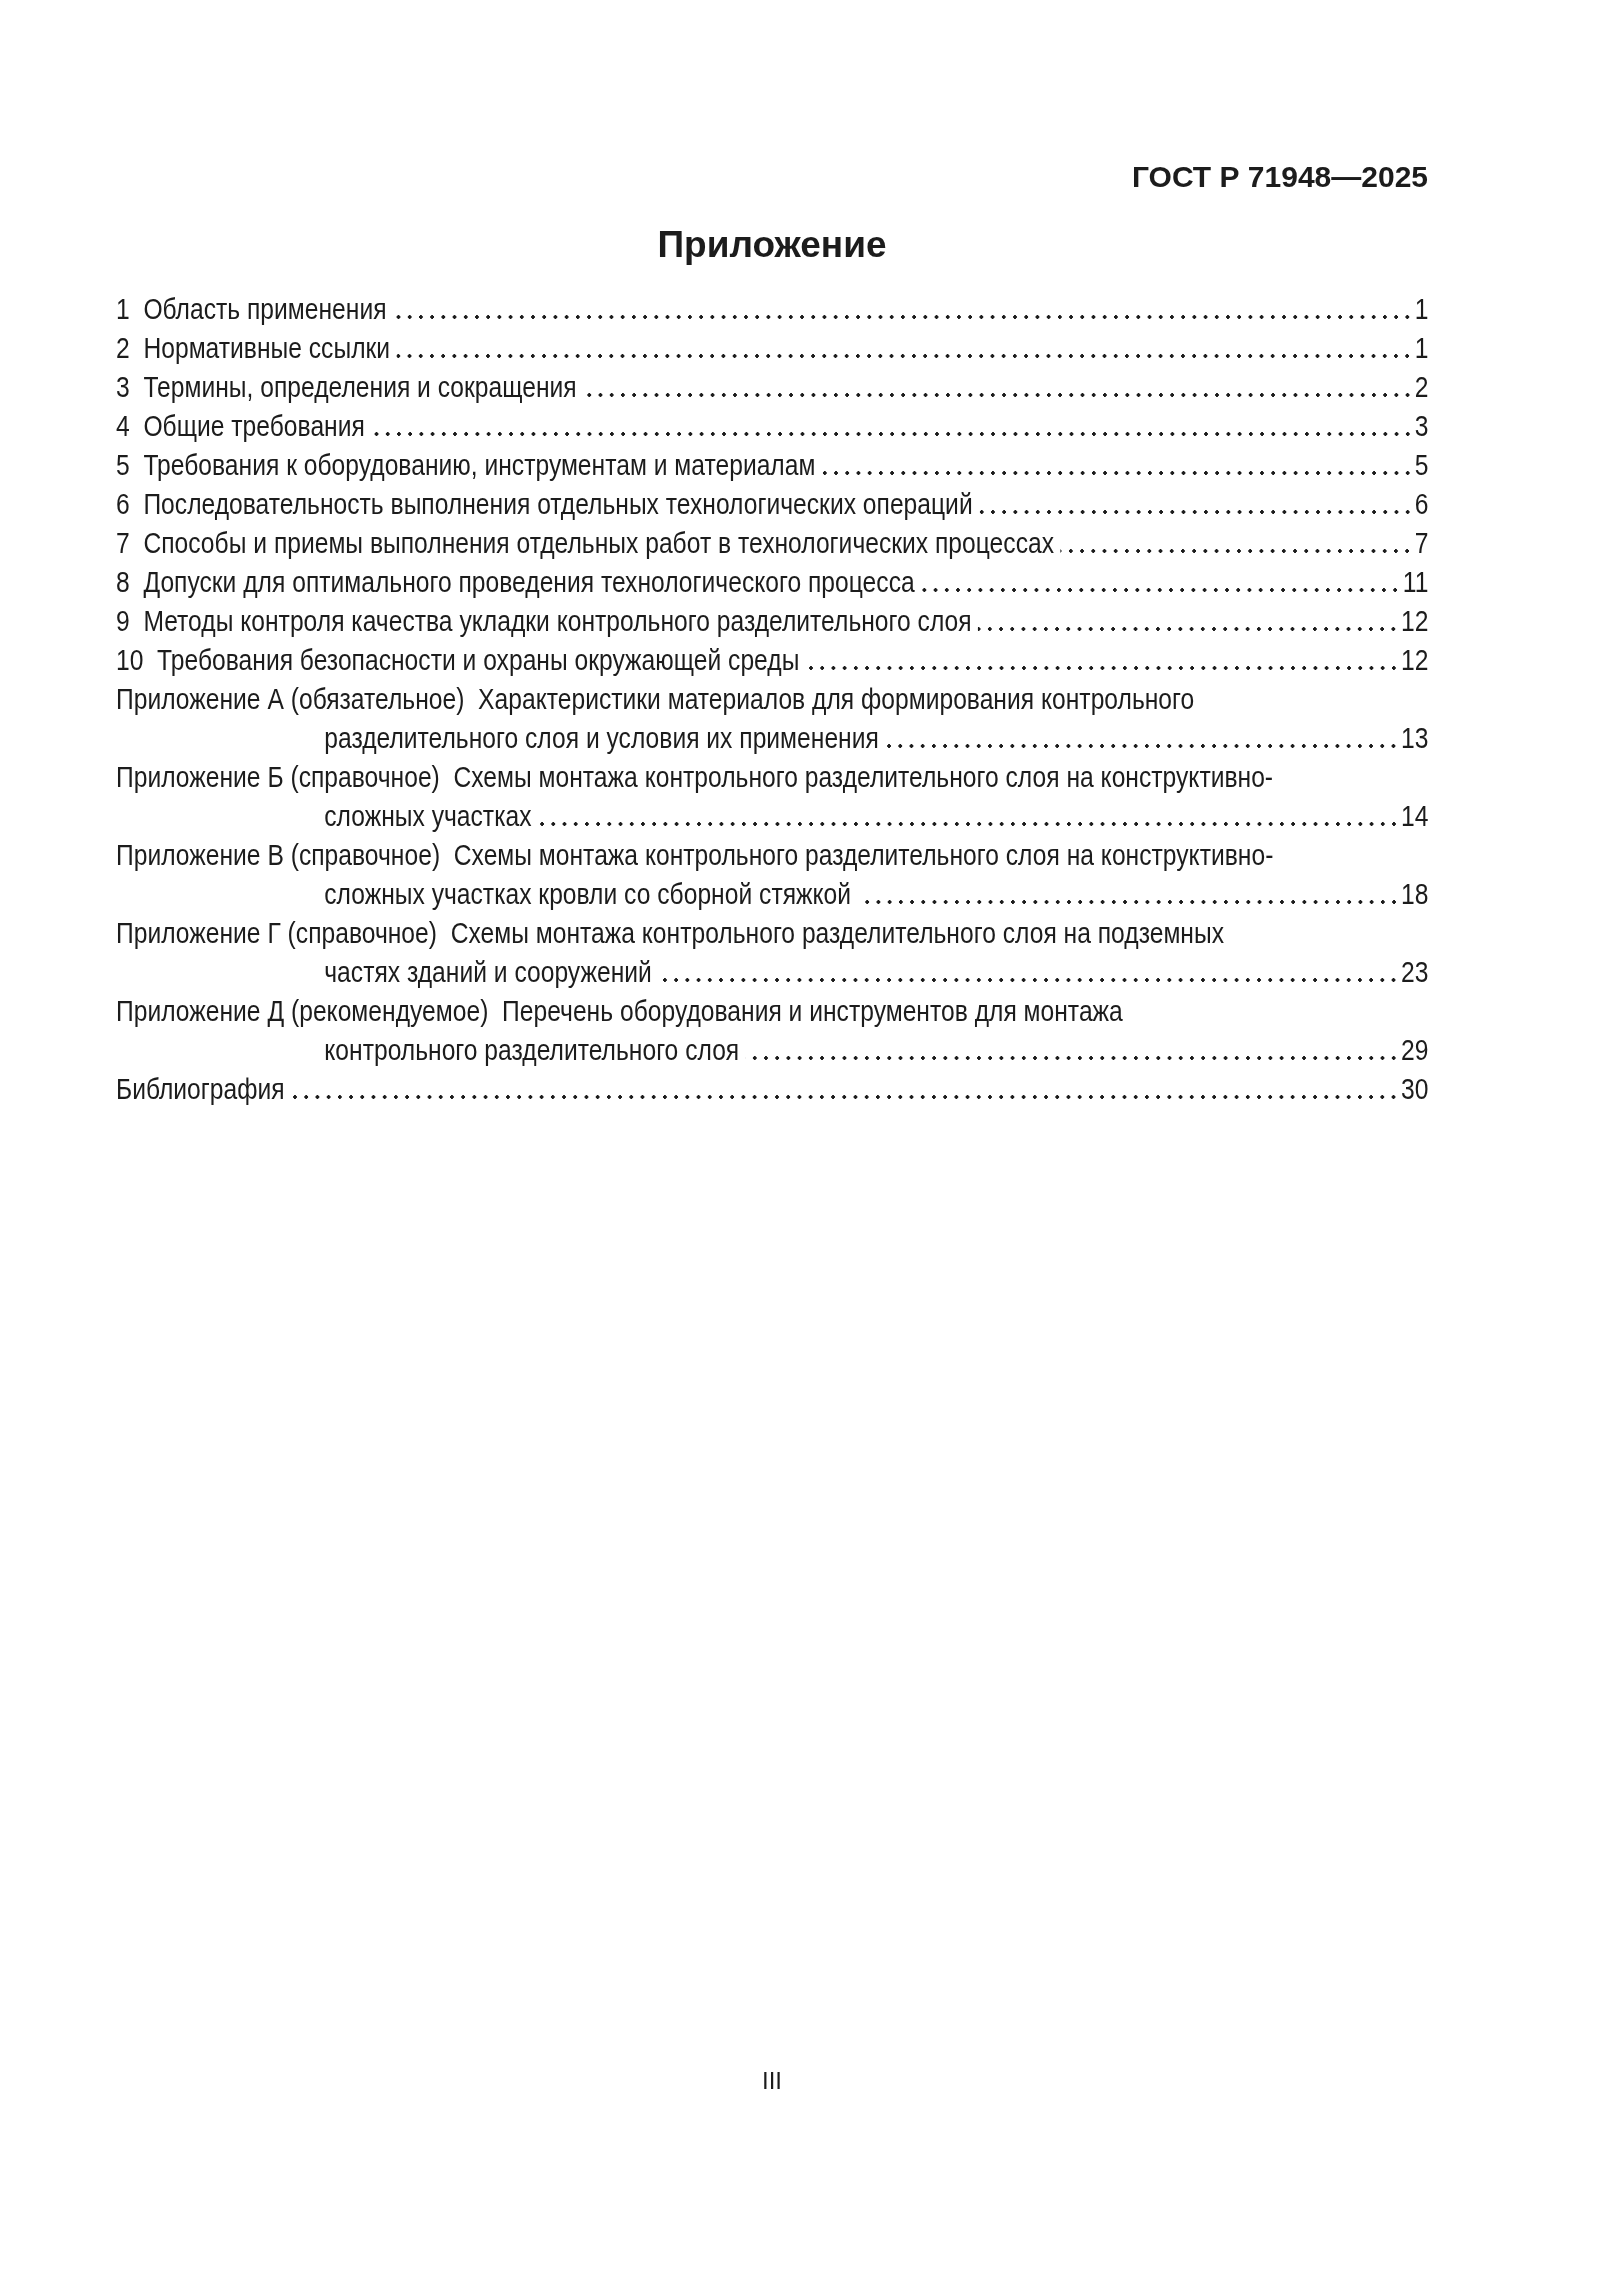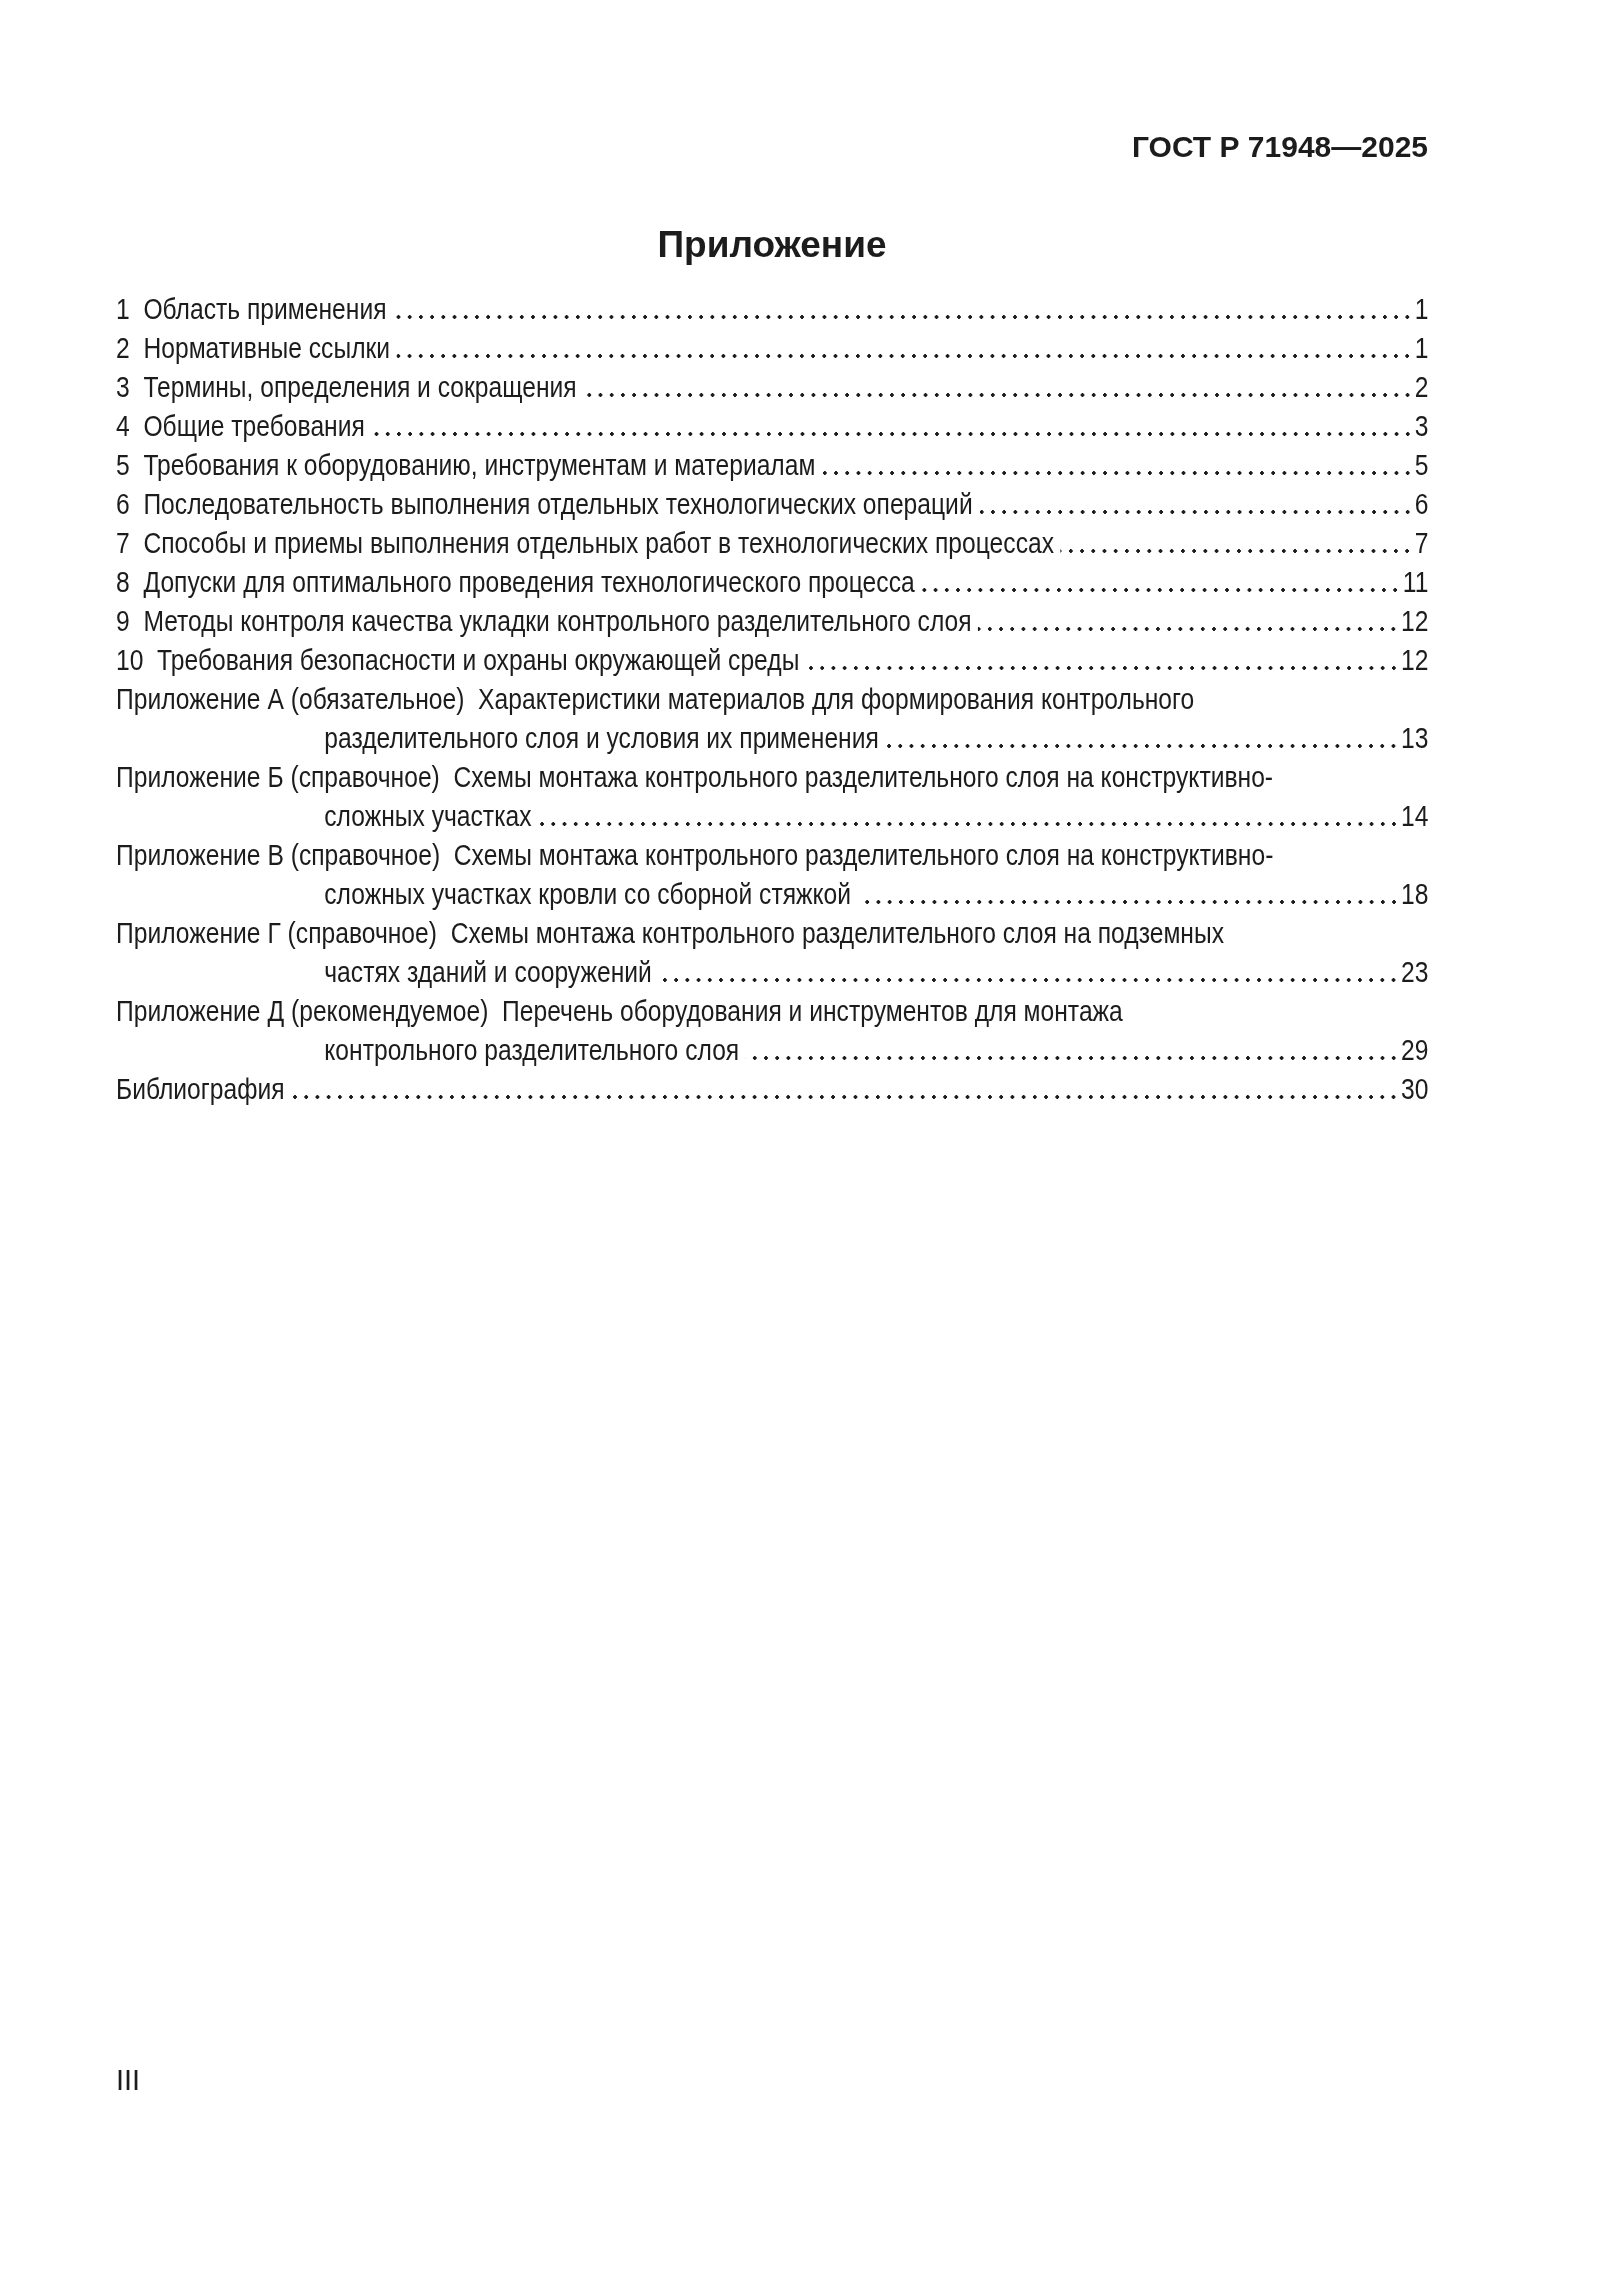--- a/index.html
+++ b/index.html
@@ -10,21 +10,21 @@
     position: relative;
     width: 1621px;
     height: 2293px;
     background: #ffffff;
     font-family: "Liberation Sans", sans-serif;
     color: #1c1c1c;
     overflow: hidden;
   }
   .doc-header {
     position: absolute;
-    top: 128px;
+    top: 158px;
     left: 116px;
     width: 1312px;
     text-align: right;
     font-size: 30px;
     line-height: 37px;
     font-weight: bold;
     white-space: pre;
   }
   .doc-title {
     position: absolute;
@@ -73,22 +73,22 @@
   }
   .page-num {
     flex: 0 0 auto;
     white-space: pre;
   }
   .page-footer {
     position: absolute;
     top: 2062px;
     left: 116px;
     width: 1312px;
-    text-align: left;
-    font-size: 29px;
+    text-align: center;
+    font-size: 24px;
     line-height: 37px;
   }
 </style>
 </head>
 <body>
 
 <div class="doc-header">ГОСТ Р 71948—2025</div>
 
 <div class="doc-title">Приложение</div>
 

